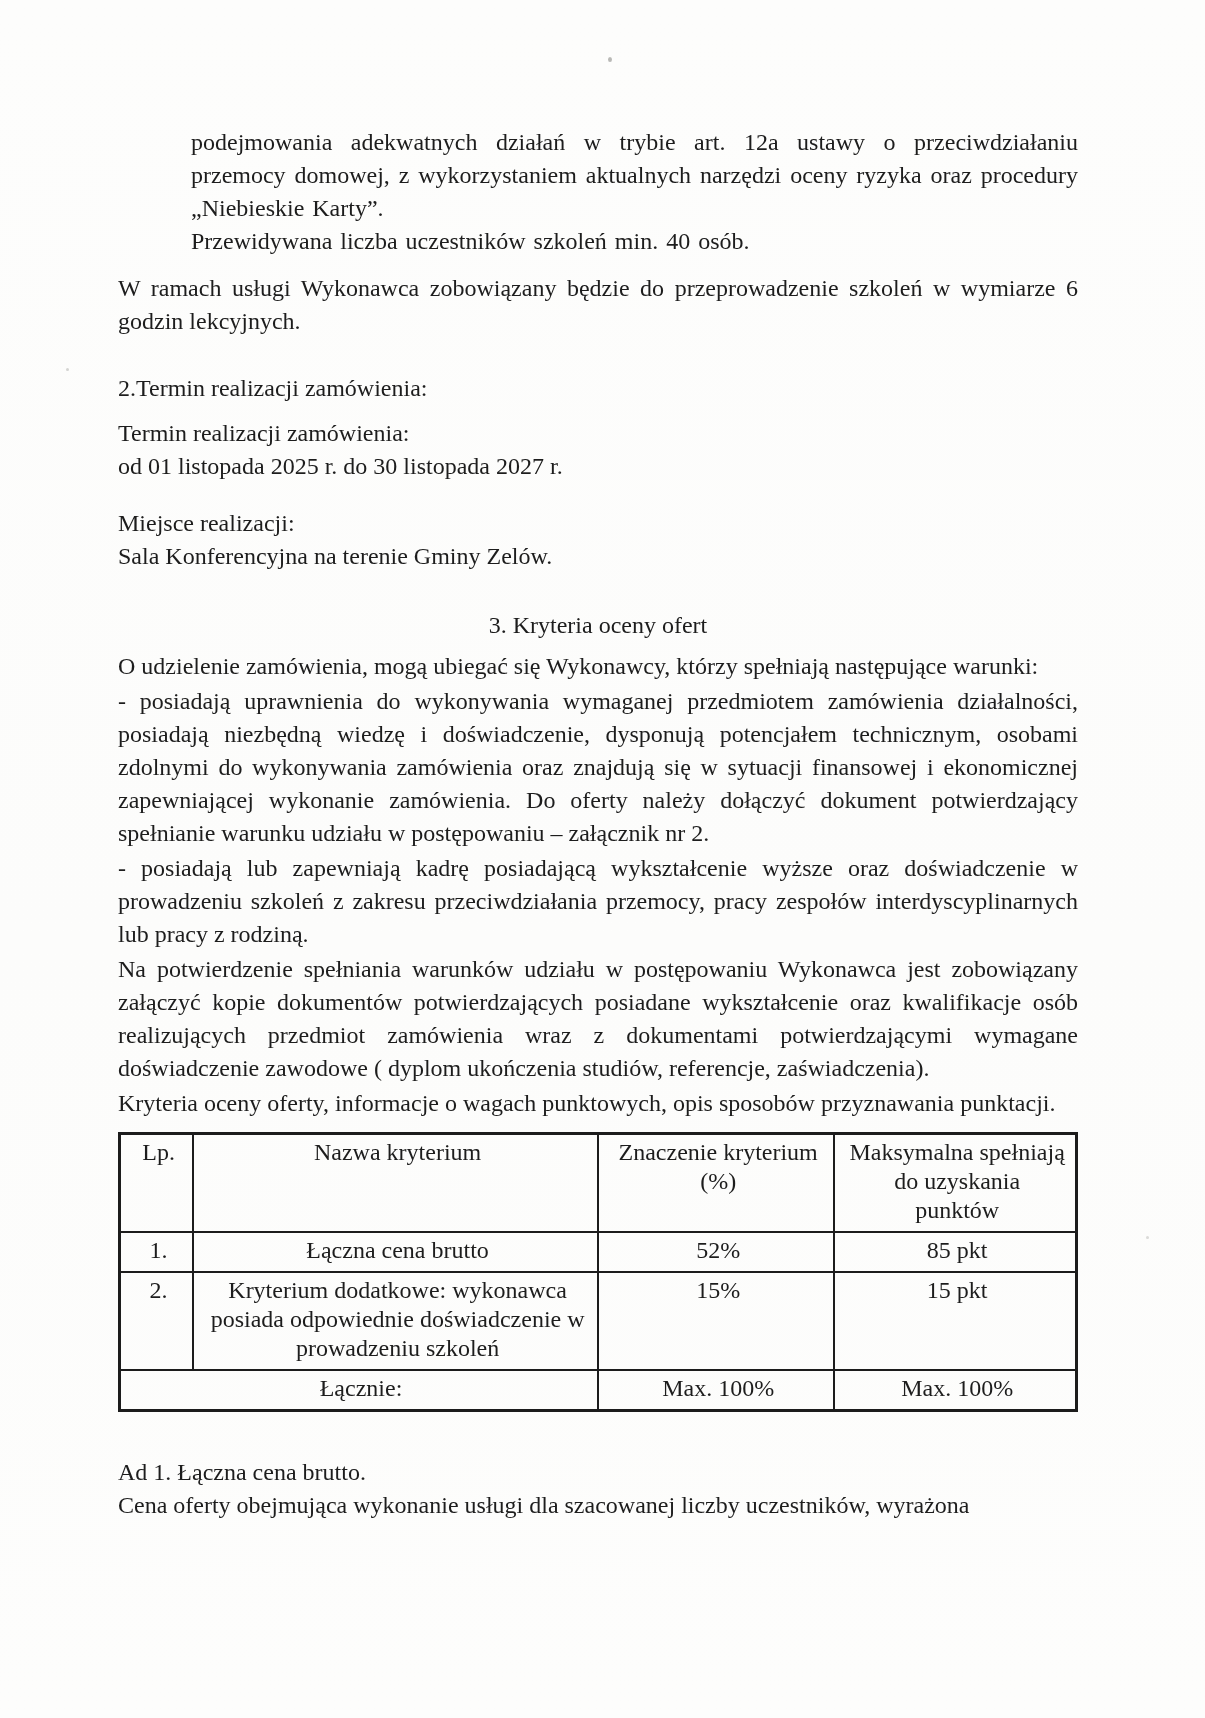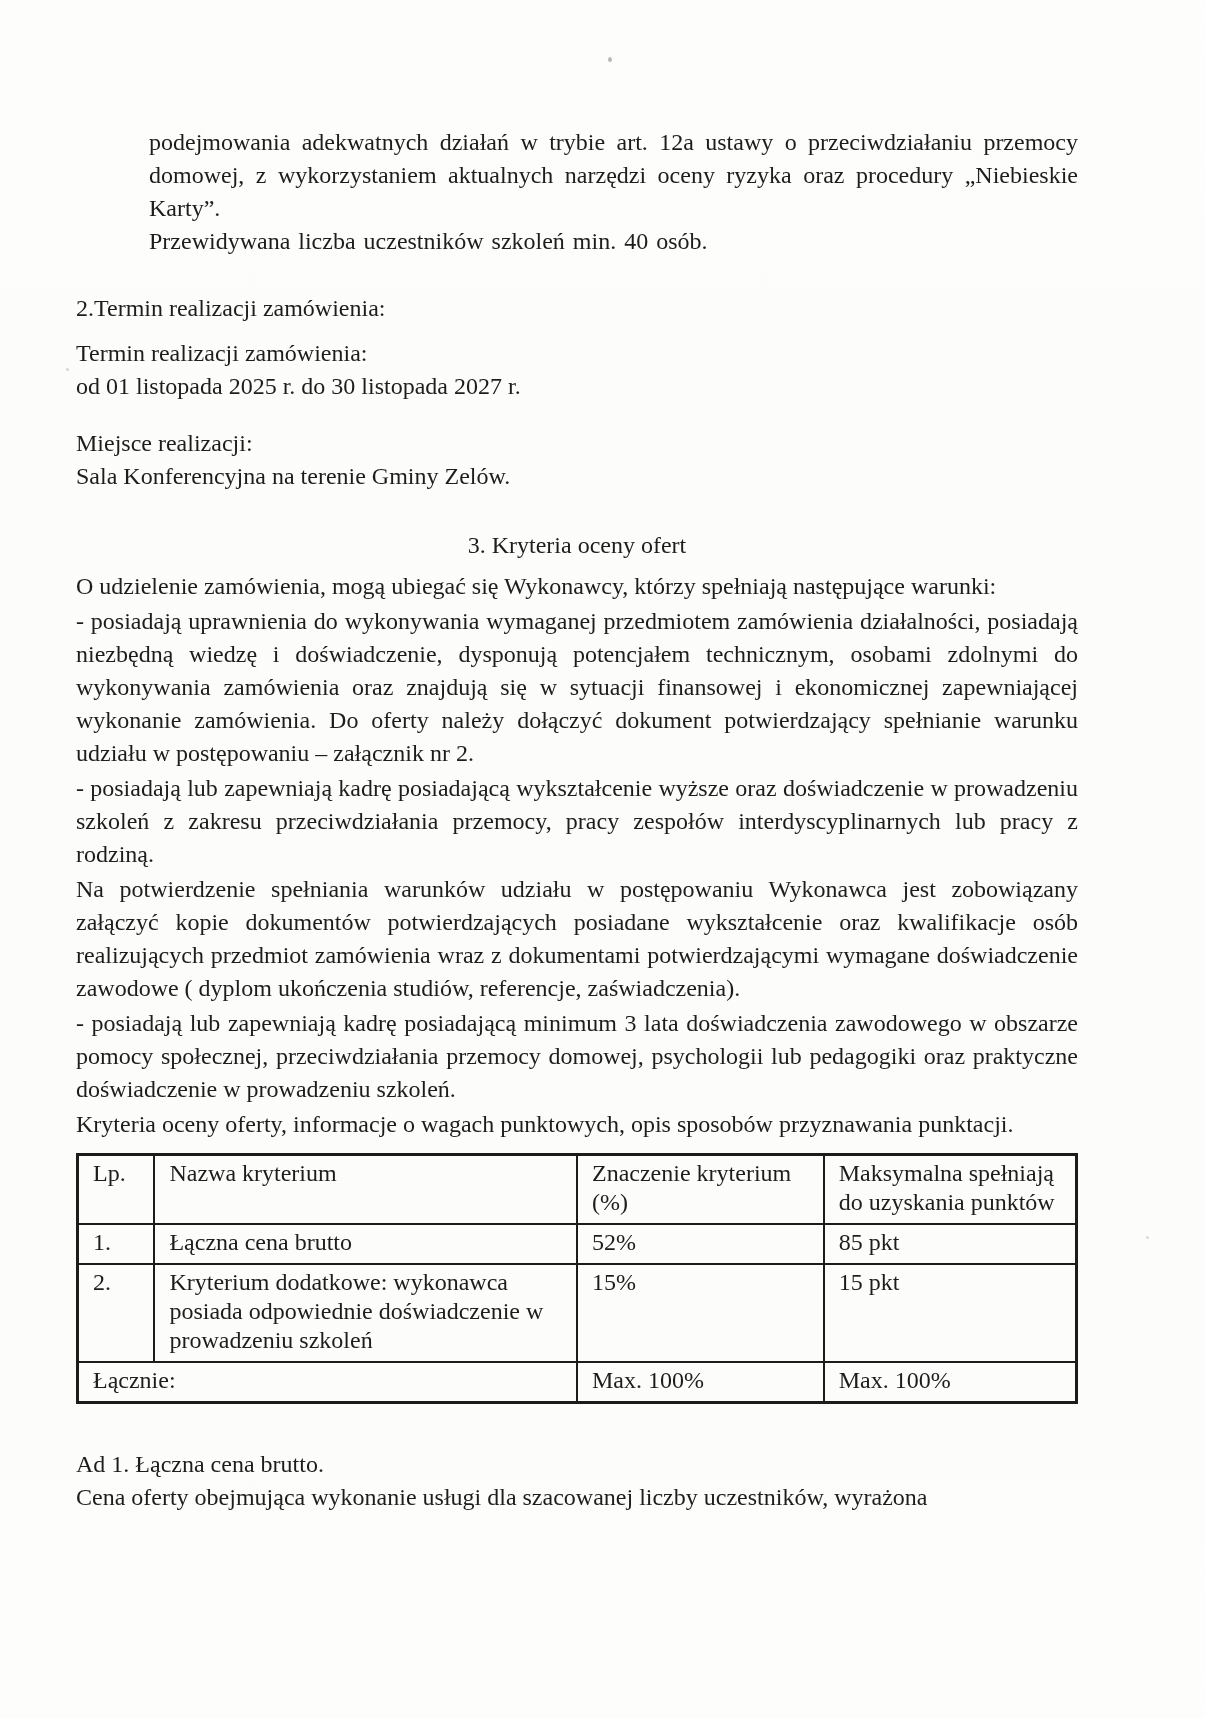--- a/index.html
+++ b/index.html
@@ -11,21 +11,21 @@
     position: relative;
     width: 1205px;
     height: 1718px;
     box-sizing: border-box;
     margin: 0 auto;
     background: linear-gradient(180deg, #fdfdfc 0%, #fcfcfb 55%, #fdfdfc 100%);
     color: #1d1d1d;
     font-family: "Liberation Serif", "DejaVu Serif", serif;
     font-size: 24px;
     line-height: 33px;
-    padding: 126px 127px 0 76px;
+    padding: 126px 127px 0 118px;
     overflow: hidden;
   }
   p { margin: 0; }
   .just { text-align: justify; }
   .intro-block {
     padding-left: 73px;
     word-spacing: 2px;
   }
   .scope { margin-top: 14px; }
   .h2 { margin-top: 34px; }
@@ -37,21 +37,21 @@
   table.criteria {
     width: 100%;
     border-collapse: collapse;
     margin-top: 12px;
     border: 3px solid #1c1c1c;
     font-size: 24px;
   }
   table.criteria th, table.criteria td {
     border: 2px solid #1c1c1c;
     font-weight: normal;
-    text-align: left;
+    text-align: center;
     vertical-align: top;
     padding: 3px 10px 6px 14px;
     line-height: 29px;
   }
   col.c-lp  { width: 7.7%; }
   col.c-nm  { width: 42.3%; }
   col.c-zn  { width: 24.7%; }
   col.c-mx  { width: 25.3%; }
   .ad1-heading { margin-top: 44px; }
   .scan-speck {
@@ -70,40 +70,40 @@
 
   <span class="scan-speck speck-1"></span>
   <span class="scan-speck speck-2"></span>
   <span class="scan-speck speck-3"></span>
 
   <div class="intro-block">
     <p class="just">podejmowania adekwatnych działań w trybie art. 12a ustawy o przeciwdziałaniu przemocy domowej, z wykorzystaniem aktualnych narzędzi oceny ryzyka oraz procedury „Niebieskie Karty”.</p>
     <p>Przewidywana liczba uczestników szkoleń min. 40 osób.</p>
   </div>
 
+  <p class="just scope">W ramach usługi Wykonawca zobowiązany będzie do przeprowadzenie szkoleń w wymiarze 6 godzin lekcyjnych.</p>
 
   <p class="h2">2.Termin realizacji zamówienia:</p>
 
   <div class="term-block">
     <p>Termin realizacji zamówienia:</p>
     <p>od 01 listopada 2025 r. do 30 listopada 2027 r.</p>
   </div>
 
   <div class="place-block">
     <p>Miejsce realizacji:</p>
     <p>Sala Konferencyjna na terenie Gminy Zelów.</p>
   </div>
 
   <p class="h3">3. Kryteria oceny ofert</p>
 
   <p class="just p-first">O udzielenie zamówienia, mogą ubiegać się Wykonawcy, którzy spełniają następujące warunki:</p>
   <p class="just crit">- posiadają uprawnienia do wykonywania wymaganej przedmiotem zamówienia działalności, posiadają niezbędną wiedzę i doświadczenie, dysponują potencjałem technicznym, osobami zdolnymi do wykonywania zamówienia oraz znajdują się w sytuacji finansowej i ekonomicznej zapewniającej wykonanie zamówienia. Do oferty należy dołączyć dokument potwierdzający spełnianie warunku udziału w postępowaniu – załącznik nr 2.</p>
   <p class="just crit">- posiadają lub zapewniają kadrę posiadającą wykształcenie wyższe oraz doświadczenie w prowadzeniu szkoleń z zakresu przeciwdziałania przemocy, pracy zespołów interdyscyplinarnych lub pracy z rodziną.</p>
   <p class="just crit">Na potwierdzenie spełniania warunków udziału w postępowaniu Wykonawca jest zobowiązany załączyć kopie dokumentów potwierdzających posiadane wykształcenie oraz kwalifikacje osób realizujących przedmiot zamówienia wraz z dokumentami potwierdzającymi wymagane doświadczenie zawodowe ( dyplom ukończenia studiów, referencje, zaświadczenia).</p>
-  <p class="just crit">- posiadają lub zapewniają kadrę posiadającą minimum 3 lata doświadczenia zawodowego w obszarze pomocy społecznej, przeciwdziałania przemocy domowej, psychologii lub pedagogiki oraz praktyczne doświadczenie w prowadzeniu szkoleń.</p>
   <p class="just crit">Kryteria oceny oferty, informacje o wagach punktowych, opis sposobów przyznawania punktacji.</p>
 
   <table class="criteria">
     <colgroup>
       <col class="c-lp">
         <col class="c-nm">
         <col class="c-zn">
         <col class="c-mx">
     </colgroup>
     <thead>

